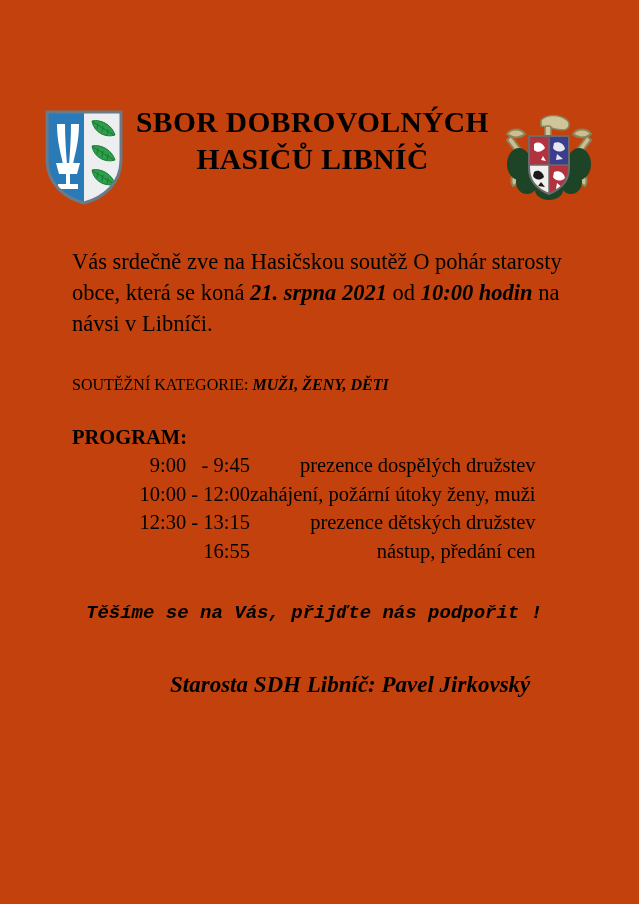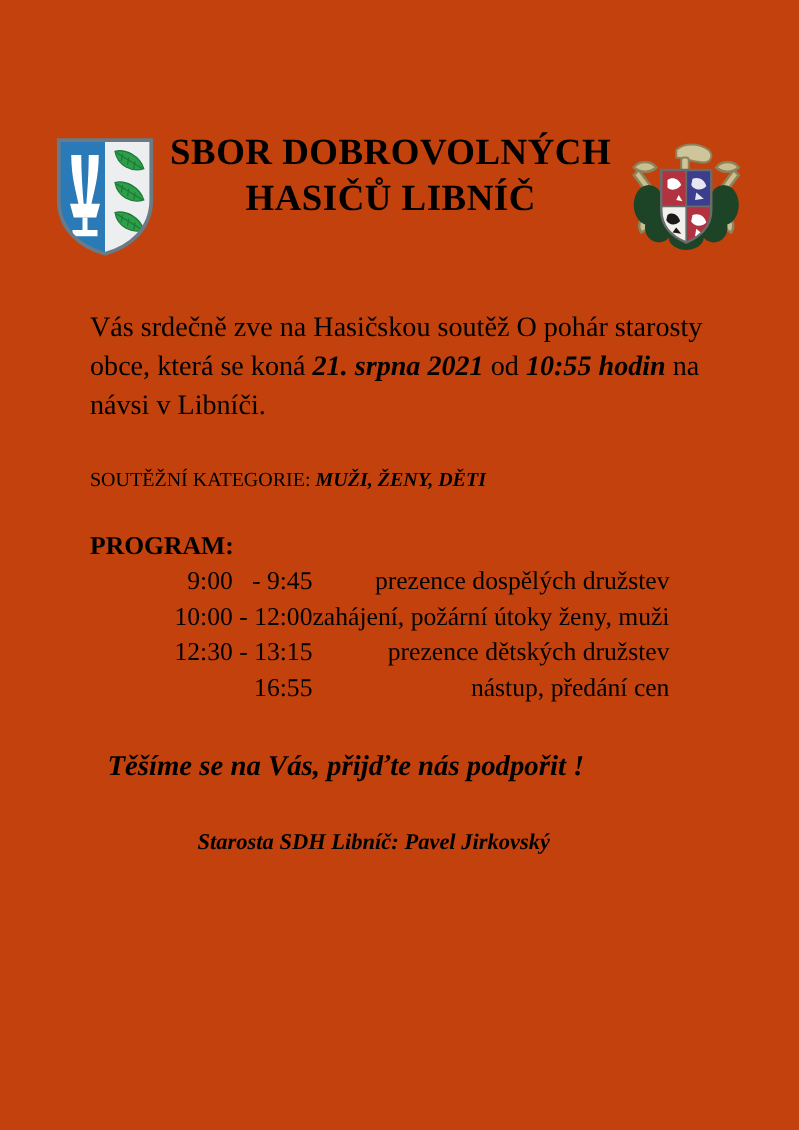--- a/index.html
+++ b/index.html
@@ -114,34 +114,35 @@
   .note-line {
     font-size: 20.5px;
     font-weight: bold;
     line-height: 27px;
     margin: 0;
   }
 
   .closing {
     padding-top: 33px;
     padding-left: 14px;
-    font-size: 23px;
+    font-size: 19px;
     font-weight: bold;
     font-style: italic;
     line-height: 30px;
     margin: 0;
+    font-family: Liberation Mono, monospace;
   }
   .signature {
     padding-top: 30px;
     padding-left: 86px;
-    font-size: 18px;
+    font-size: 23px;
     font-weight: bold;
     font-style: italic;
     line-height: 30px;
-    margin: 0;
+    margin: 12px;
   }
 </style>
 </head>
 <body>
 
 <div class="page">
 
   <div class="header">
 
     <span class="crest-left">
@@ -241,21 +242,21 @@
           </g>
           <path d="M28,30 L68,30 L68,62 C68,76 58,84 48,88 C38,84 28,76 28,62 Z" fill="none" stroke="#6b6b6b" stroke-width="2"></path>
           <path d="M48,30 L48,88 M28,59 L68,59" stroke="#6b6b6b" stroke-width="1.4"></path>
         </g>
       </svg>
     </span>
   </div>
 
   <div class="content">
 
-    <p class="para"><span>Vás srdečně zve na Hasičskou soutěž O pohár starosty obce, která se koná </span><span class="bi">21. srpna 2021</span><span> od </span><span class="bi">10:55 hodin</span><span> na návsi v Libníči.</span></p>
+    <p class="para"><span>Vás srdečně zve na Hasičskou soutěž O pohár starosty obce, která se koná </span><span class="bi">21. srpna 2021</span><span> od </span><span class="bi">10:00 hodin</span><span> na návsi v Libníči.</span></p>
 
     <p class="categories"><span>SOUTĚŽNÍ KATEGORIE: </span><span class="bi">MUŽI, ŽENY, DĚTI</span></p>
 
     <p class="program-head">PROGRAM:</p>
 
     <table class="schedule">
       <tbody>
         <tr>
           <td class="sched-time">9:00   - 9:45</td>
           <td class="sched-desc">        prezence dospělých družstev</td>

